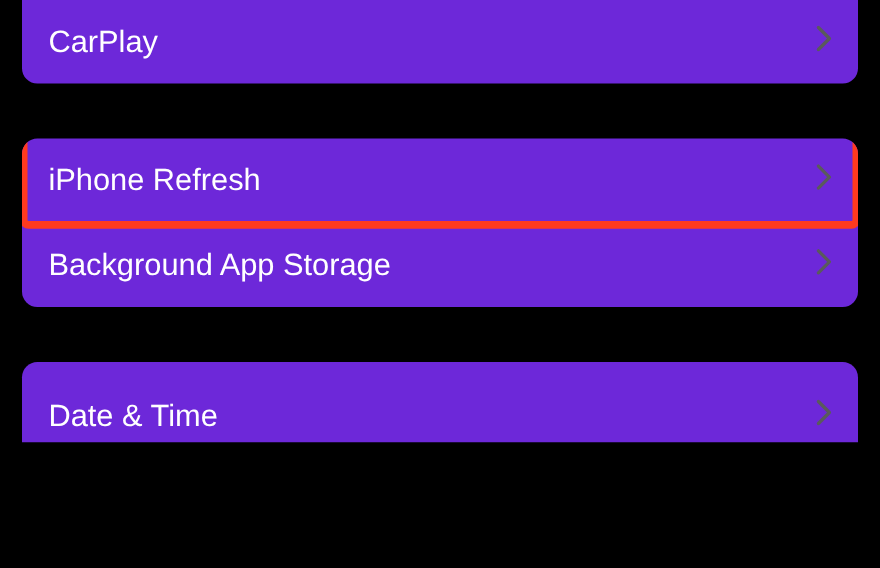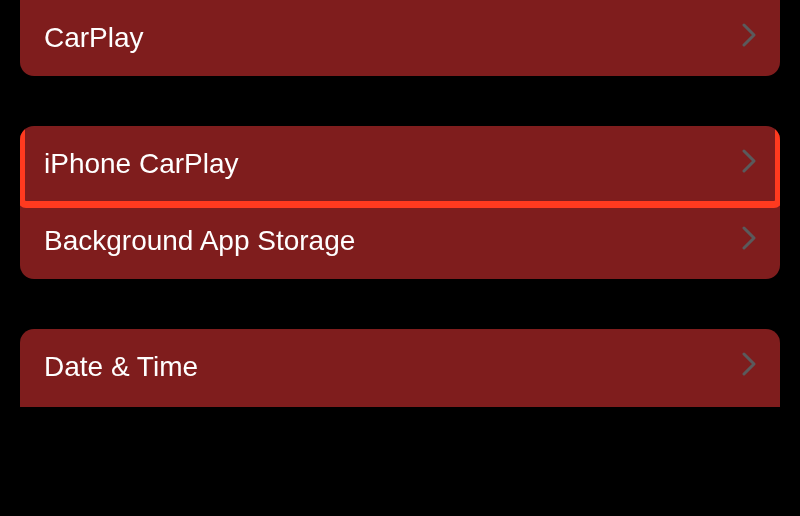--- a/index.html
+++ b/index.html
@@ -11,21 +11,21 @@
       background-color: #000;
       font-family: -apple-system, BlinkMacSystemFont, 'Helvetica Neue', sans-serif;
       width: 800px;
       height: 516px;
       overflow: hidden;
     }
     .settings-container {
       padding: 0 20px;
     }
     .settings-group {
-      background-color: #7f1d1d;
+      background-color: #6d28d9;
       border-radius: 14px;
       margin-bottom: 50px;
       overflow: hidden;
     }
     .settings-group.first {
       border-top-left-radius: 0;
       border-top-right-radius: 0;
       margin-top: 0;
     }
     .settings-group.last {
@@ -74,43 +74,44 @@
       border: 7px solid #ff3a1f;
       border-radius: 8px;
       pointer-events: none;
       z-index: 10;
     }
     .last-group-partial {
       border-bottom-left-radius: 0;
       border-bottom-right-radius: 0;
     }
     .partial-row {
-      padding-bottom: 24px;
+      padding-bottom: 8px;
       min-height: 50px;
+      margin-top: 11px;
     }
   </style>
 </head>
 <body>
 
 <div class="settings-container">
 
   <div class="settings-group first">
     <div class="settings-row">
       <span class="settings-label">CarPlay</span>
       <span class="chevron">
         <svg viewBox="0 0 14 24">
             <polyline points="2,2 12,12 2,22"></polyline>
           </svg>
       </span>
     </div>
   </div>
 
   <div class="settings-group">
     <div class="settings-row highlighted">
-      <span class="settings-label">iPhone CarPlay</span>
+      <span class="settings-label">iPhone Refresh</span>
       <span class="chevron">
         <svg viewBox="0 0 14 24">
             <polyline points="2,2 12,12 2,22"></polyline>
           </svg>
       </span>
     </div>
     <div class="settings-row">
       <span class="settings-label">Background App Storage</span>
       <span class="chevron">
         <svg viewBox="0 0 14 24">

